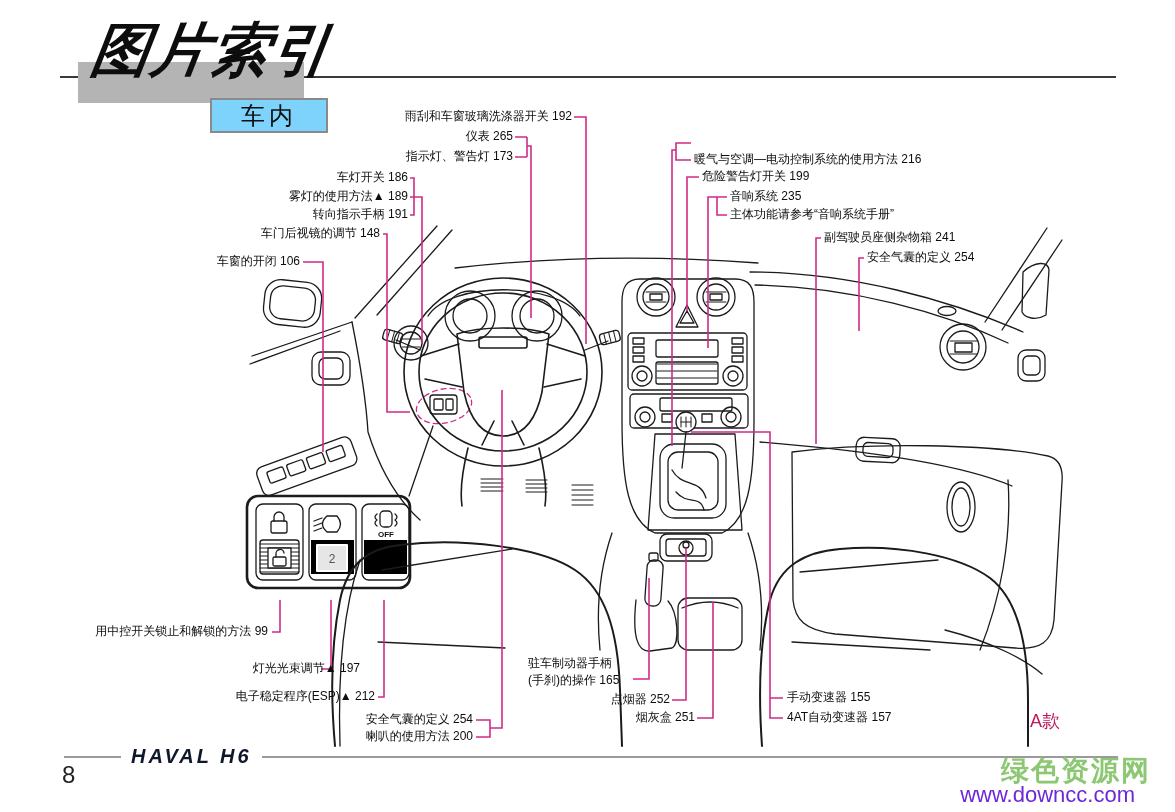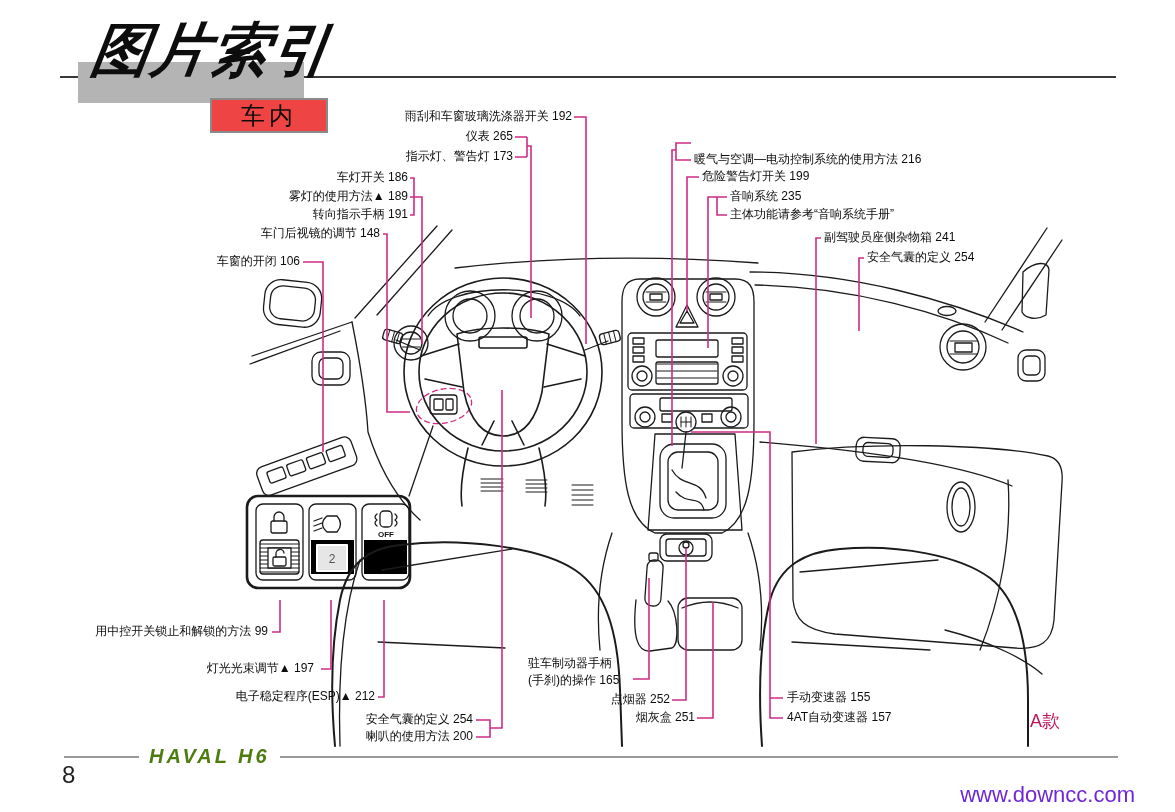--- a/index.html
+++ b/index.html
@@ -3,29 +3,29 @@
 <meta charset="utf-8">
 <style>
   html,body{margin:0;padding:0;background:#fff;}
   .page{position:relative;width:1175px;height:812px;background:#fff;overflow:hidden;
         font-family:"Liberation Sans","DejaVu Sans",sans-serif;color:#111;}
   .art{position:absolute;left:0;top:0;z-index:1;}
   .hdr-rule{position:absolute;left:60px;top:76px;width:1056px;height:2px;background:#3a3a3a;z-index:2;}
   .title-bg{position:absolute;left:78px;top:62px;width:226px;height:41px;background:#b4b4b4;z-index:3;}
   .page-title{position:absolute;left:92px;top:12px;z-index:4;font-size:58px;font-weight:bold;
               font-style:italic;transform:skewX(-8deg);letter-spacing:2px;color:#0d0d0d;white-space:nowrap;}
-  .section-box{position:absolute;left:210px;top:98px;width:114px;height:31px;background:#ef4444;
+  .section-box{position:absolute;left:210px;top:98px;width:114px;height:31px;background:#7dd3fc;
                border:2px solid #8a8a8a;z-index:5;display:flex;align-items:center;justify-content:center;
                font-size:24px;letter-spacing:4px;color:#0d0d0d;}
   .lbl{position:absolute;z-index:6;font-size:12px;white-space:nowrap;color:#0d0d0d;line-height:17px;}
   .lbl.r{text-align:right;}
   .variant{position:absolute;z-index:6;font-size:18px;color:#be185d;text-align:center;}
   .ftr-line{position:absolute;left:64px;top:756px;width:1054px;height:2px;background:#9a9a9a;z-index:2;}
-  .brand{position:absolute;left:139px;top:745px;z-index:3;background:#fff;padding:0 10px;
-         font-size:20px;font-weight:bold;font-style:italic;letter-spacing:3px;color:#4d7c0f;white-space:nowrap;}
+  .brand{position:absolute;left:121px;top:745px;z-index:3;background:#fff;padding:0 10px;
+         font-size:20px;font-weight:bold;font-style:italic;letter-spacing:3px;color:#0f172a;white-space:nowrap;}
   .pageno{position:absolute;left:62px;top:761px;z-index:3;font-size:24px;color:#222;}
   .wm-name{position:absolute;right:24px;top:752px;z-index:3;font-size:28px;font-weight:bold;
            letter-spacing:2px;color:#8cc873;}
   .wm-url{position:absolute;right:40px;top:782px;z-index:3;font-size:22px;color:#6d28d9;}
 </style>
 </head>
 <body>
 
 <div class="page">
 
@@ -290,35 +290,36 @@
   <div class="lbl r" style="top:253px;right:875px">车窗的开闭 106</div>
 
   <div class="lbl" style="top:151px;left:694px">暖气与空调—电动控制系统的使用方法 216</div>
   <div class="lbl" style="top:168px;left:702px">危险警告灯开关 199</div>
   <div class="lbl" style="top:188px;left:730px">音响系统 235</div>
   <div class="lbl" style="top:206px;left:730px">主体功能请参考“音响系统手册”</div>
   <div class="lbl" style="top:229px;left:824px">副驾驶员座侧杂物箱 241</div>
   <div class="lbl" style="top:249px;left:867px">安全气囊的定义 254</div>
 
   <div class="lbl r" style="top:623px;right:907px">用中控开关锁止和解锁的方法 99</div>
-  <div class="lbl r" style="top:660px;right:861px">灯光光束调节▲ 197</div>
+  <div class="lbl r" style="top:660px;right:815px">灯光光束调节▲ 197</div>
   <div class="lbl r" style="top:688px;right:800px">电子稳定程序(ESP)▲ 212</div>
   <div class="lbl r" style="top:711px;right:702px">安全气囊的定义 254</div>
   <div class="lbl r" style="top:728px;right:702px">喇叭的使用方法 200</div>
 
   <div class="lbl" style="top:655px;left:528px">
     <div>驻车制动器手柄</div>
     <div>(手刹)的操作 165</div>
   </div>
   <div class="lbl r" style="top:691px;right:505px">点烟器 252</div>
   <div class="lbl r" style="top:709px;right:480px">烟灰盒 251</div>
 
   <div class="lbl" style="top:689px;left:787px">手动变速器 155</div>
   <div class="lbl" style="top:709px;left:787px">4AT自动变速器 157</div>
 
   <div class="variant" style="top:709px;left:1030px">A款</div>
 
   <div class="ftr-line"></div>
   <div class="brand">HAVAL H6</div>
   <div class="pageno">8</div>
+  <div class="wm-name">绿色资源网</div>
   <div class="wm-url">www.downcc.com</div>
 
 </div>
 
 </body></html>

